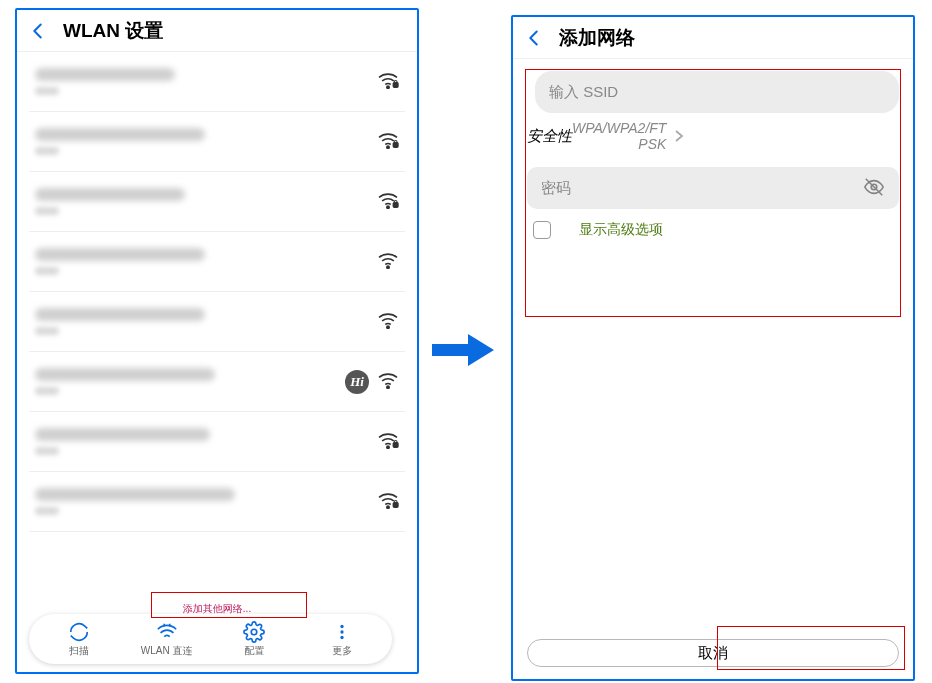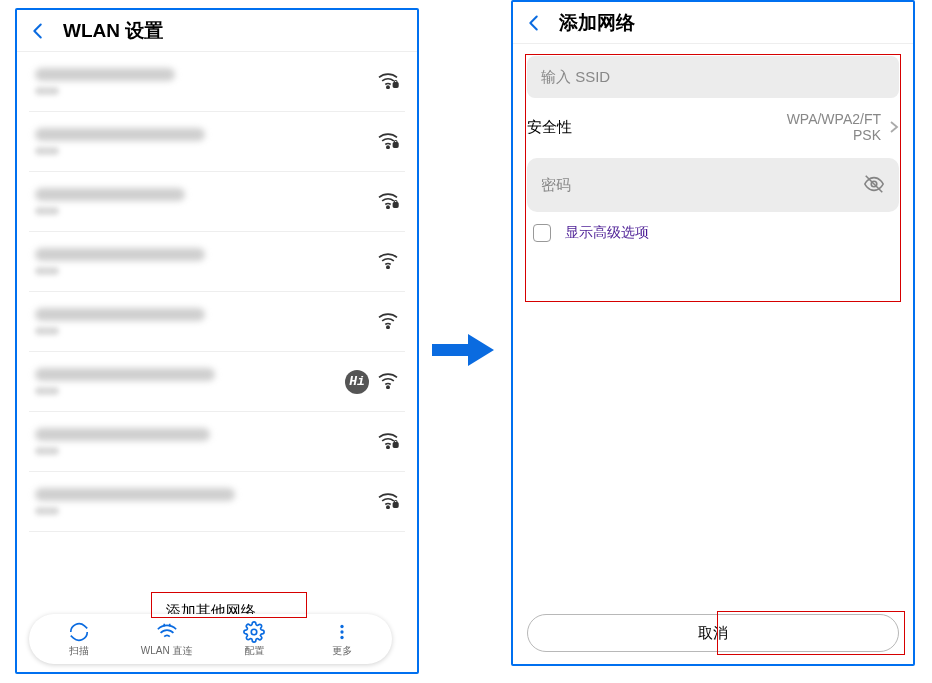--- a/index.html
+++ b/index.html
@@ -14,21 +14,21 @@
   .phone {
     position: absolute;
     width: 404px;
     height: 666px;
     border: 2px solid #0070f0;
     background: #fff;
     border-radius: 2px;
     overflow: hidden;
   }
   .phone-left { left: 15px; top: 8px; }
-  .phone-right { left: 511px; top: 0; }
+  .phone-right { left: 511px; top: 15px; }
 
   .header {
     height: 42px;
     display: flex;
     align-items: center;
     padding: 0 10px;
     border-bottom: 1px solid #eee;
     gap: 14px;
     font-weight: bold;
   }
@@ -85,21 +85,21 @@
     height: 24px;
     border-radius: 50%;
     background: #555;
     color: #fff;
     font-size: 13px;
     font-style: italic;
     font-weight: bold;
     display: flex;
     align-items: center;
     justify-content: center;
-    font-family: Liberation Mono, monospace;
+    font-family: Liberation Serif, serif;
   }
 
   .bottom-nav {
     position: absolute;
     bottom: 8px;
     left: 12px;
     right: 25px;
     height: 50px;
     border-radius: 28px;
     background: #fff;
@@ -130,22 +130,22 @@
     justify-content: center;
   }
 
   .add-network-area {
     text-align: center;
     padding: 18px 0 12px;
   }
   .add-network-link {
     display: inline-block;
     padding: 4px 8px;
-    color: #000000;
-    font-size: 15px;
+    color: #be185d;
+    font-size: 10px;
   }
 
   
   .redbox {
     position: absolute;
     border: 1.5px solid #d60000;
     background: transparent;
     pointer-events: none;
   }
 
@@ -160,84 +160,85 @@
   .form-body {
     padding: 12px 14px;
   }
   .form-label {
     font-size: 15px;
     color: #000;
     margin: 6px 0 8px 2px;
   }
   .input-field {
     background: #ececec;
-    border-radius: 8px;
+    border-radius: 17px;
     height: 42px;
     display: flex;
     align-items: center;
     padding: 0 14px;
     color: #888;
     font-size: 15px;
+    margin-left: 8px;
   }
   .security-row {
     display: flex;
     align-items: center;
-    justify-content: space-between;
     height: 46px;
-    margin: 6px 0 8px;
+    margin: 0 0 8px;
+    font-style: italic;
   }
   .security-value {
     color: #888;
     font-size: 14px;
     text-align: right;
     line-height: 1.15;
     margin-right: 4px;
   }
   .sec-right {
     display: flex;
     align-items: center;
     gap: 4px;
   }
   .pwd-row {
     background: #ececec;
     border-radius: 10px;
-    height: 54px;
+    height: 42px;
     display: flex;
     align-items: center;
     justify-content: space-between;
     padding: 0 14px;
     color: #888;
     font-size: 15px;
   }
   .check-row {
     display: flex;
     align-items: flex-end;
-    gap: 14px;
+    gap: 28px;
     padding: 12px 4px 6px 6px;
-    color: #4c1d95;
+    color: #4d7c0f;
     font-size: 14px;
   }
   .checkbox {
     width: 18px;
     height: 18px;
     border: 1.5px solid #999;
     border-radius: 4px;
   }
 
   .bottom-buttons {
     position: absolute;
     bottom: 12px;
     left: 14px;
     right: 14px;
     display: flex;
     gap: 14px;
   }
   .btn {
     flex: 1;
-    height: 38px;
+    height: 28px;
     border-radius: 20px;
     border: 1.5px solid #b8b8b8;
     display: flex;
     align-items: center;
     justify-content: center;
     font-size: 15px;
     background: #fff;
   }
   .btn-primary { color: #000; }
   .btn-disabled {

